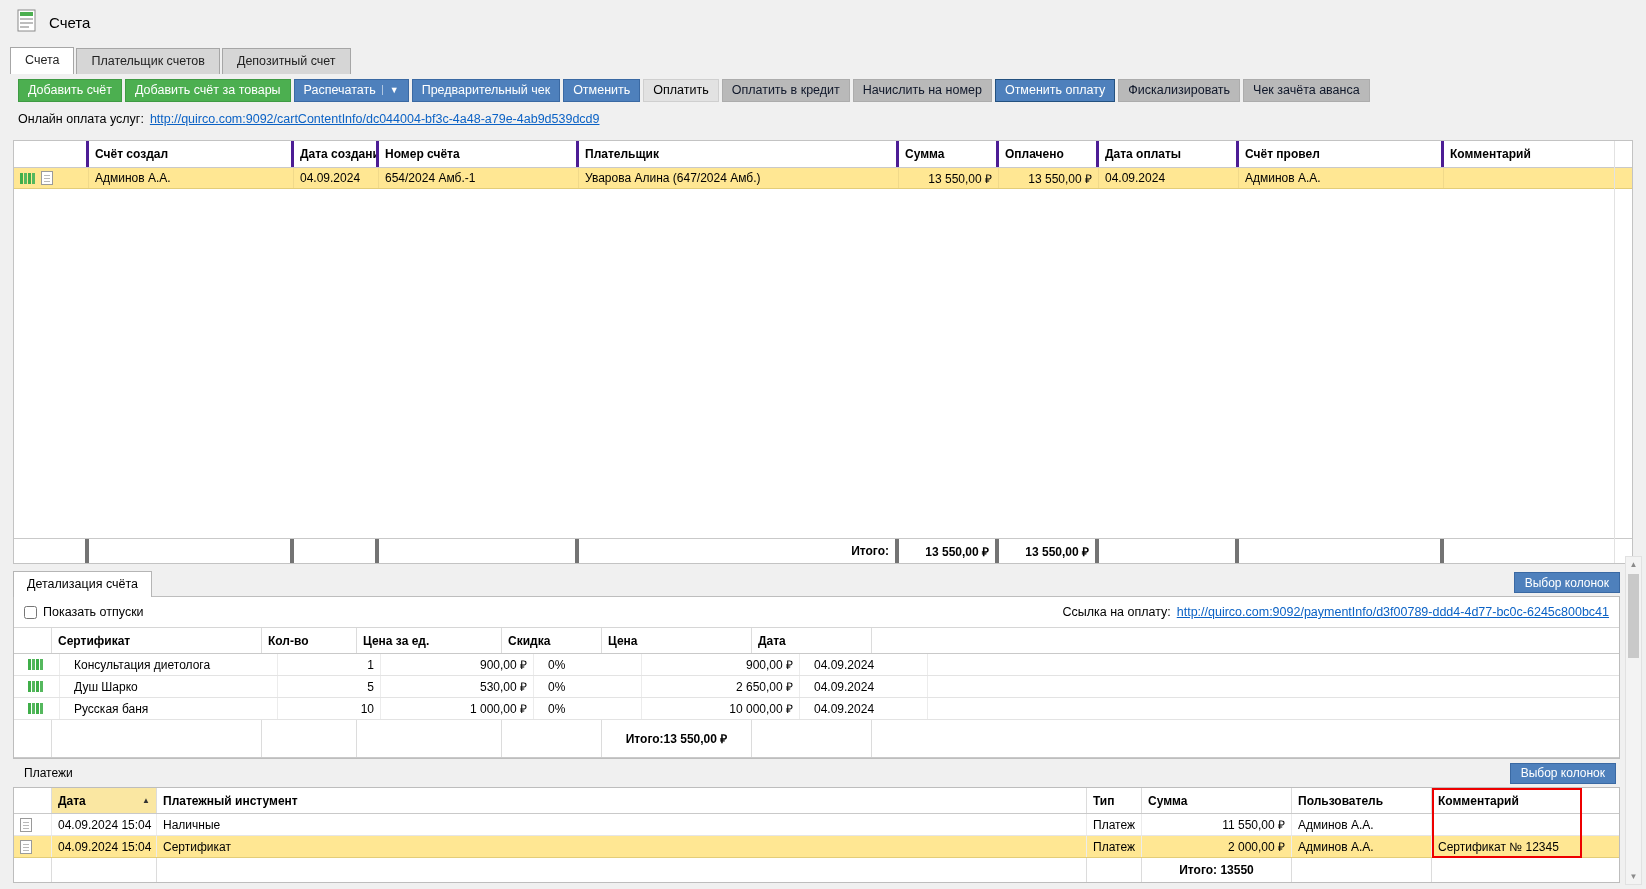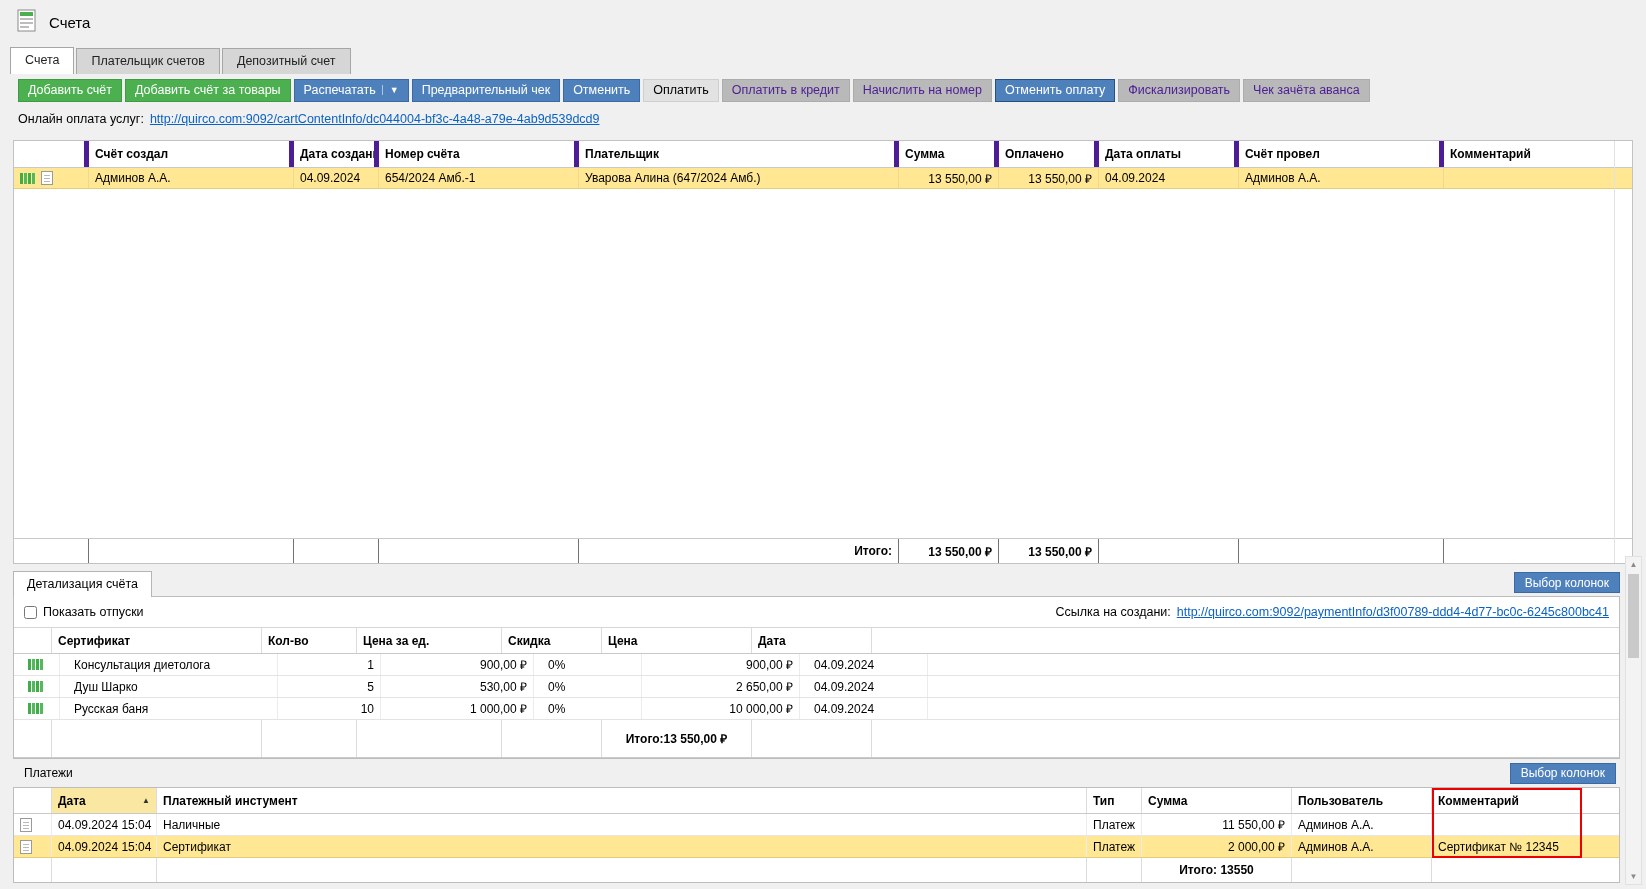--- a/index.html
+++ b/index.html
@@ -18,46 +18,46 @@
   .tab.active { background:#fff; padding-bottom:7px; }
 
   
   .toolbar { height:32px; display:flex; align-items:center; gap:3px; padding-left:18px; }
   .btn { height:23px; display:inline-flex; align-items:center; gap:6px; padding:0 9px;
          font-size:12.5px; color:#fff; border:1px solid transparent; cursor:pointer;
          font-family:"Liberation Sans", sans-serif; white-space:nowrap; }
   .btn.green { background:#4caf50; border-color:#3f9b44; }
   .btn.blue  { background:#4e80bc; border-color:#3a69a3; }
   .btn.blue.focus { border-color:#24517f; }
-  .btn.disabled { background:#b9b9b9; border-color:#acacac; color:#4c1d95; }
+  .btn.disabled { background:#b9b9b9; border-color:#acacac; color:#0f172a; }
   .btn.disabled-light { background:#e2e2e2; border-color:#cfcfcf; color:#000000; }
   .caret { border-left:1px solid rgba(255,255,255,.55); padding-left:7px; font-size:9px; }
   .btn.small { height:21px; font-size:12px; padding:0 10px;margin-left:10px; }
 
   
   .linkrow { height:26px; display:flex; align-items:center; gap:6px; padding-left:18px; font-size:12.5px; }
   a.link { color:#0b62c5; text-decoration:underline; cursor:pointer; }
 
   
   .cell { display:flex; align-items:center; padding:0 6px; overflow:hidden; white-space:nowrap; }
   .num { justify-content:flex-end; }
   .bold { font-weight:bold; }
 
   
   .main-table { flex:1; margin:8px 13px 0; background:#fff; border:1px solid #c3c3c3;
                 display:flex; flex-direction:column; position:relative; }
   .main-table::after { content:''; position:absolute; top:0; bottom:0; right:17px; width:1px; background:#e2e2e2; }
   .t-head { display:flex; height:27px; border-bottom:1px solid #c9c9c9; font-weight:bold; }
-  .t-head .cell { border-right:5px solid #4c1d95; }
+  .t-head .cell { border-right:3px solid #4c1d95; }
   .t-row { display:flex; height:21px; }
   .t-row .cell { border-right:1px solid rgba(0,0,0,.06); }
   .t-row.selected { background:#ffe793; border-bottom:1px solid #e3cd79; }
   .t-body-filler { flex:1; background:#fff; }
   .t-foot { display:flex; height:25px; border-top:1px solid #c9c9c9; }
-  .t-foot .cell { border-right:1px solid #737373; }
+  .t-foot .cell { border-right:4px solid #737373; }
   .c-icons{width:75px; gap:6px;} .c-created{width:205px;} .c-datecreated{width:85px;}
   .c-number{width:200px;} .c-payer{width:320px;} .c-sum{width:100px;} .c-paid{width:100px;}
   .c-paydate{width:140px;} .c-processed{width:205px;} .c-comment{flex:1; border-right:none !important;}
 
   
   .bars-icon { display:inline-flex; gap:1px; align-items:flex-end; }
   .bars-icon i { width:3px; height:11px; background:#3fae49; display:block; }
   .bars-icon i:nth-child(2){ background:#55b85e; }
   .bars-icon i:nth-child(4){ background:#55b85e; }
   .doc-icon { width:12px; height:14px; background:#fff; border:1px solid #9a9a9a; position:relative; display:inline-block; }
@@ -218,21 +218,21 @@
     <button class="btn blue small">Выбор колонок</button>
   </div>
 
   <div class="detail-panel">
     <div class="options-row">
       <label class="chk">
         <input type="checkbox" style="">
         <span>Показать отпуски</span>
       </label>
       <div class="paylink">
-        <span>Ссылка на создани:</span>
+        <span>Ссылка на оплату:</span>
         <a class="link">http://quirco.com:9092/paymentInfo/d3f00789-ddd4-4d77-bc0c-6245c800bc41</a>
       </div>
     </div>
 
     <div class="detail-table">
       <div class="d-head">
         <div class="cell d-icons"></div>
         <div class="cell d-name">Сертификат</div>
         <div class="cell d-qty">Кол-во</div>
         <div class="cell d-unit">Цена за ед.</div>

